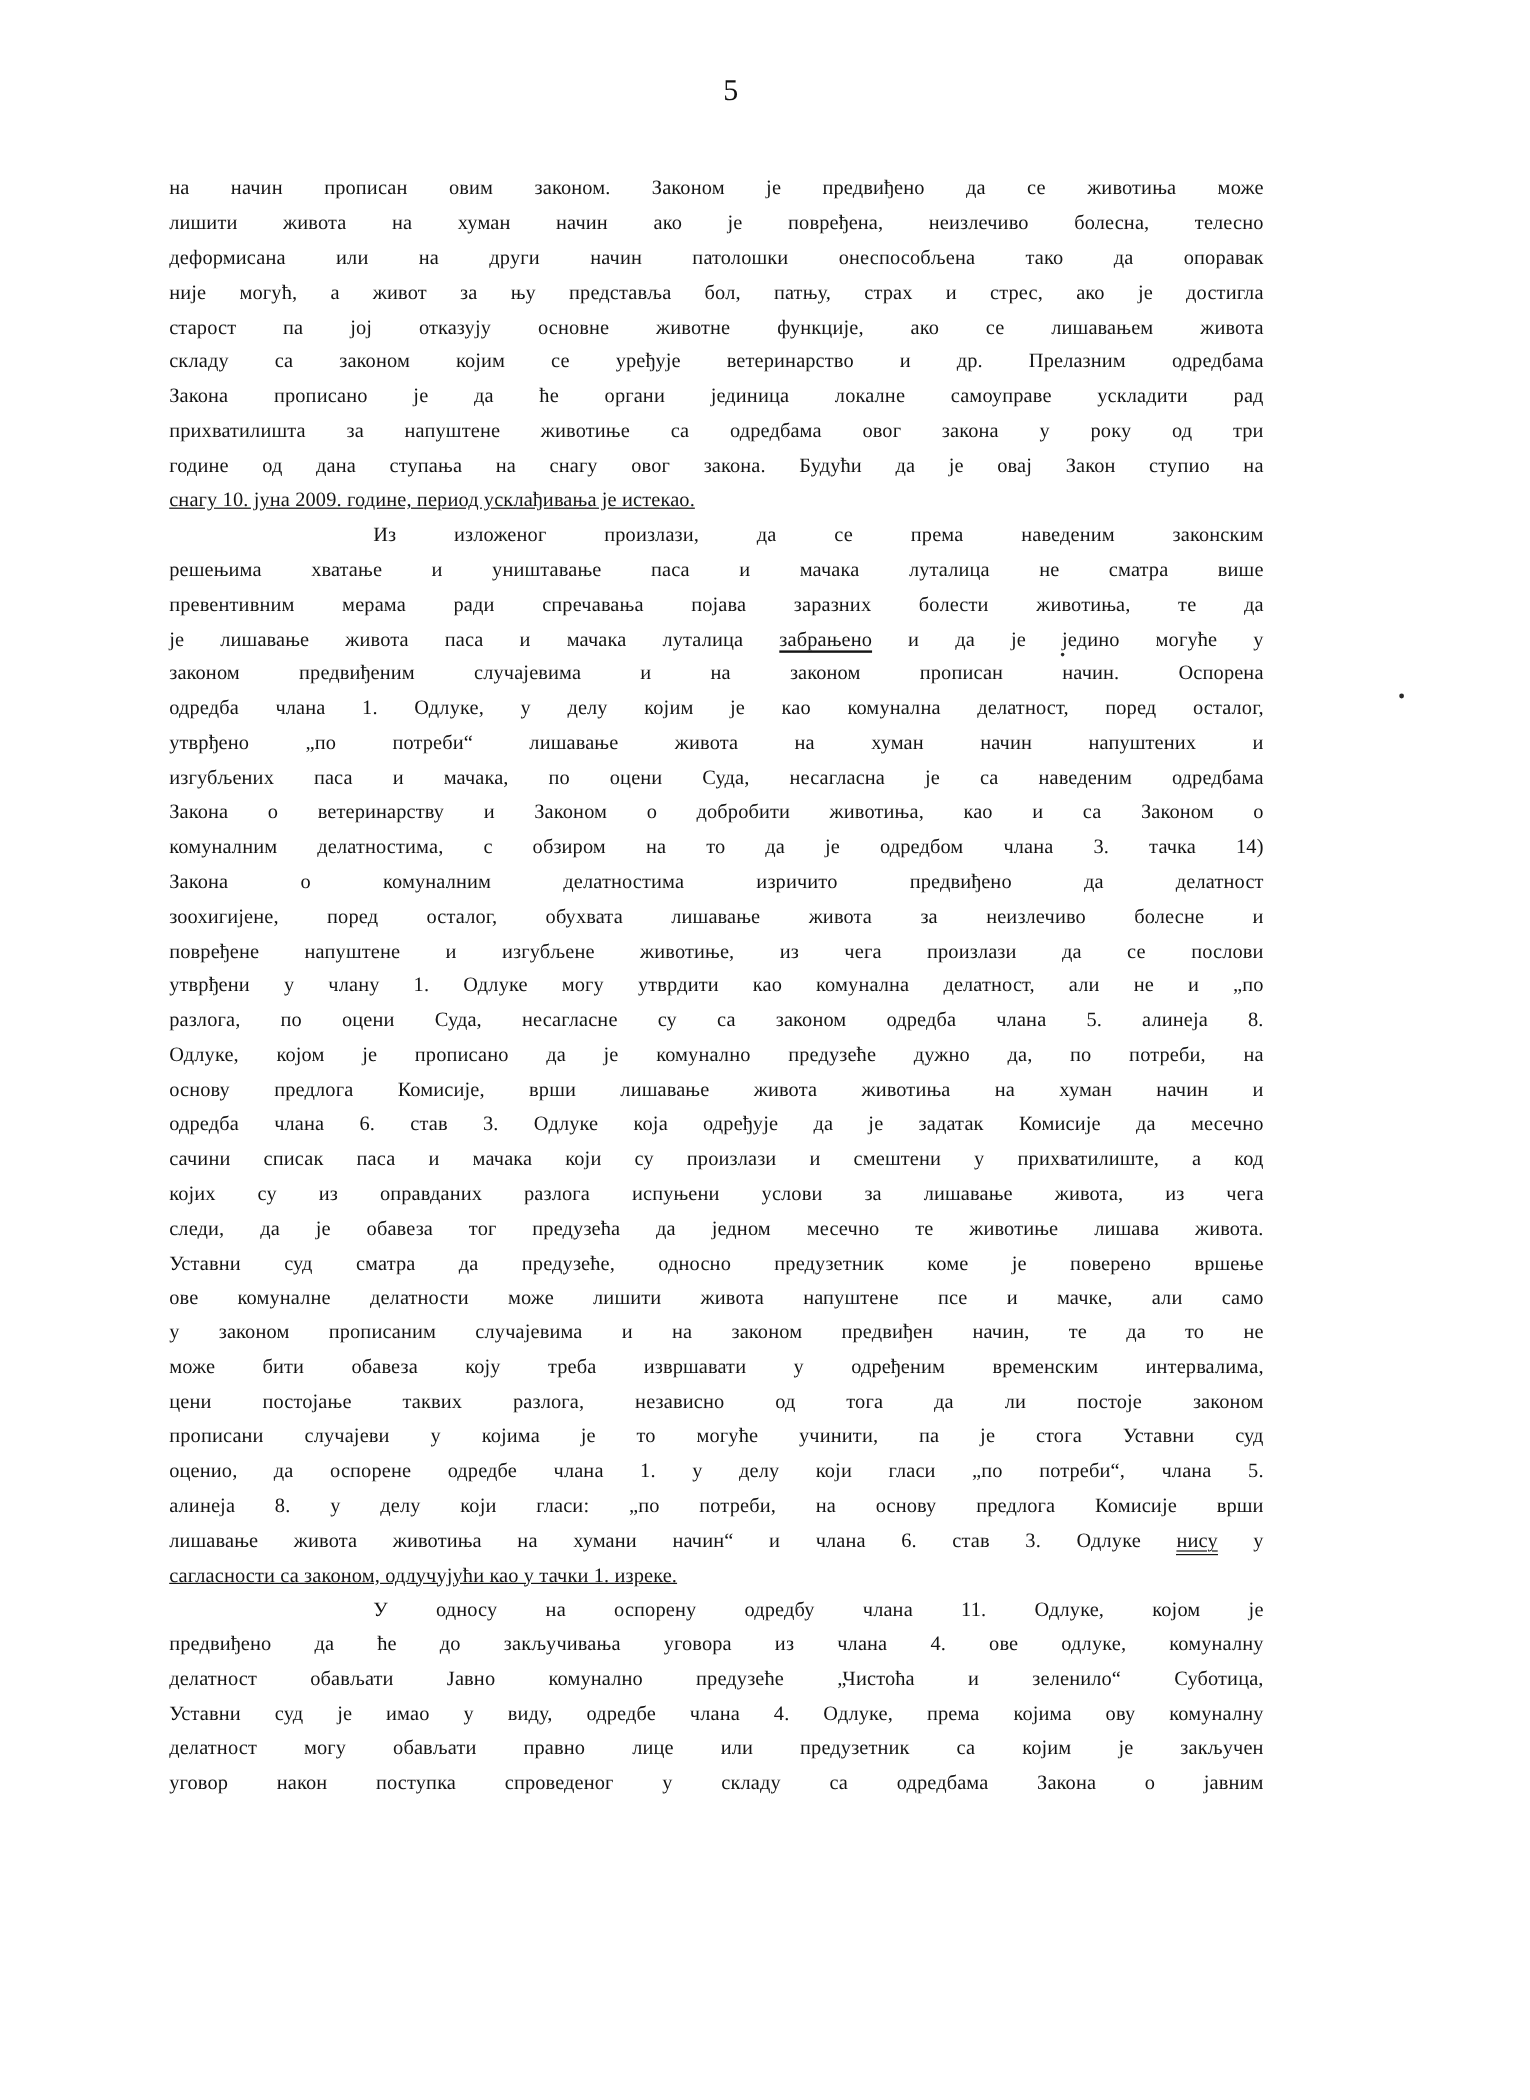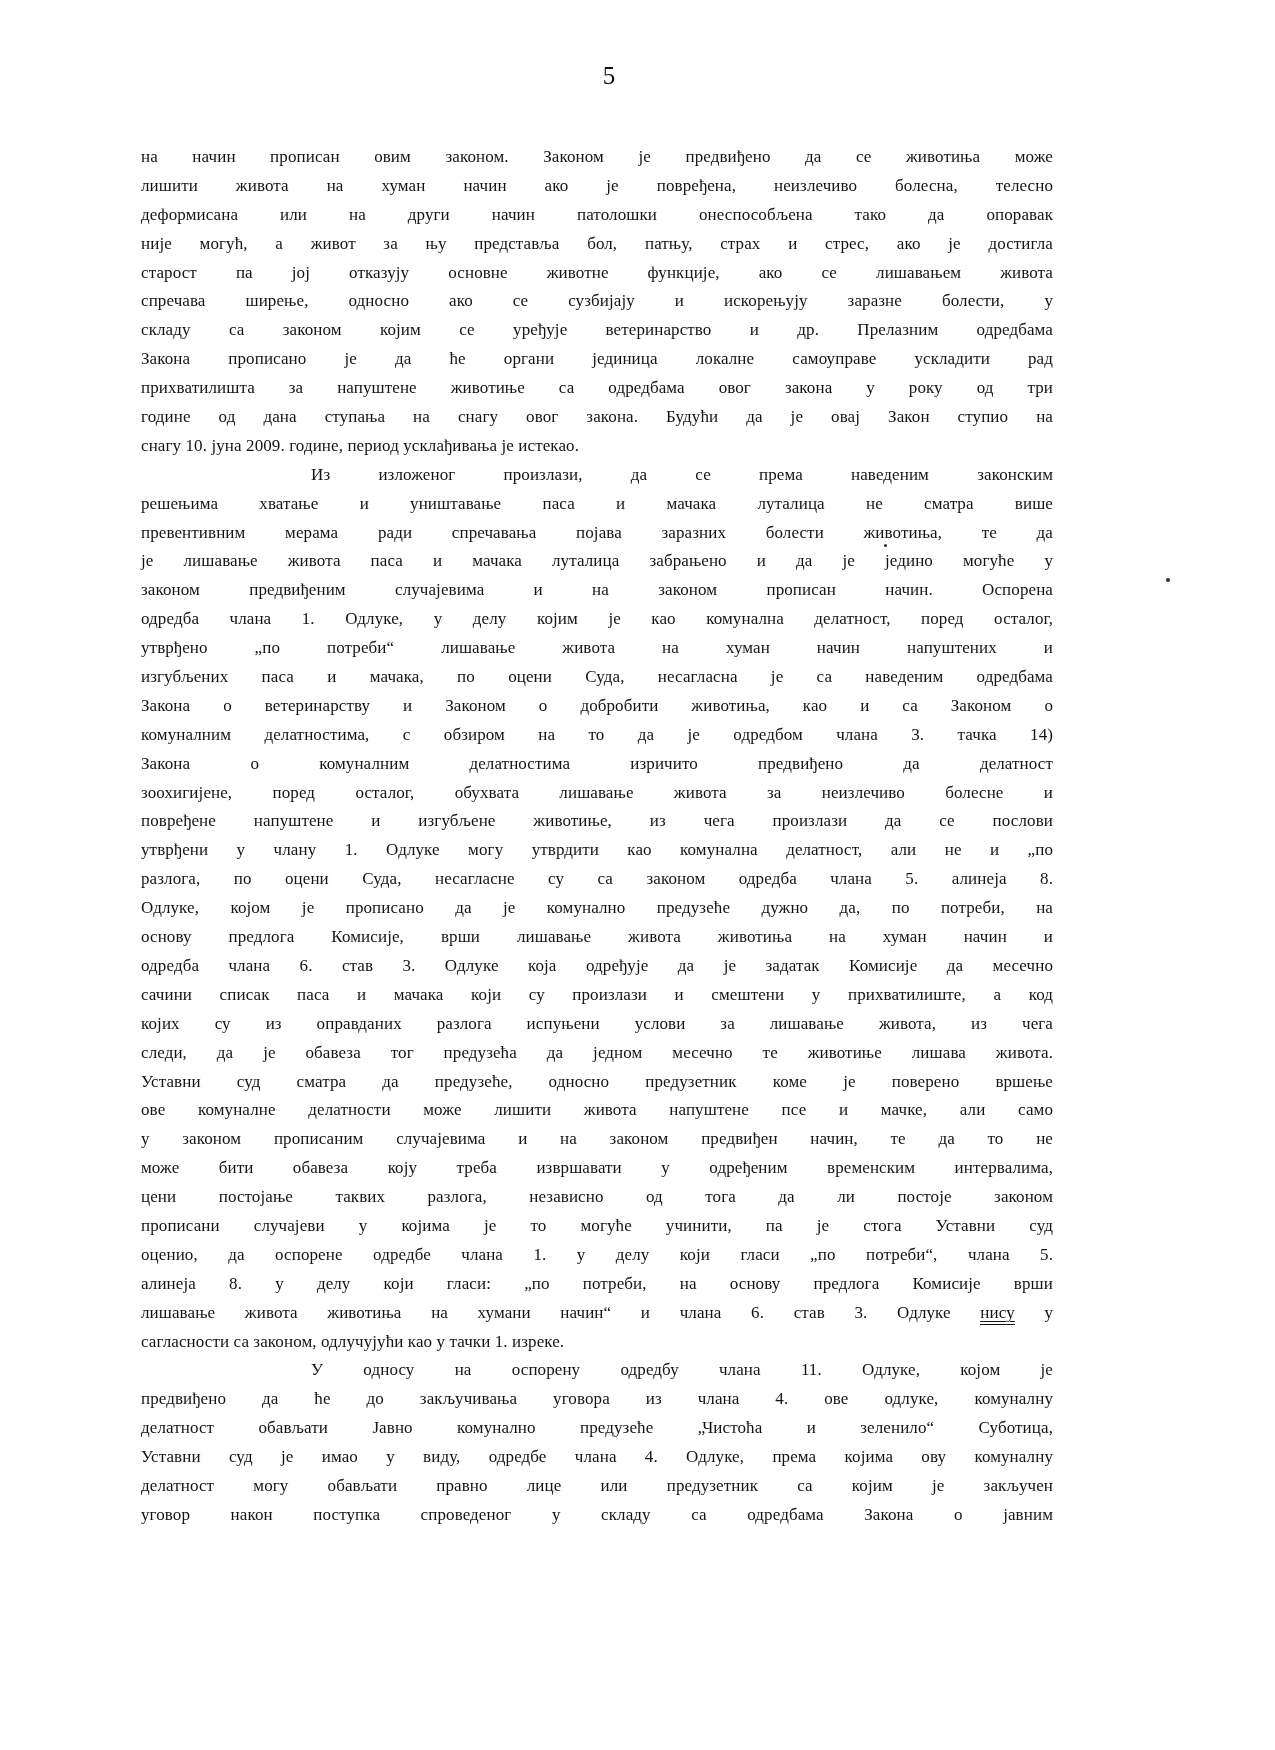--- a/index.html
+++ b/index.html
@@ -32,24 +32,25 @@
     width: 912px;
     height: 28.9px;
     line-height: 28.9px;
     font-size: 17px;
     letter-spacing: 0.1px;
     text-align: justify;
     text-align-last: justify;
     overflow: visible;
     white-space: nowrap; 
   }
-  .line.left { text-align: center; text-align-last: left; }
+  .line.left { text-align: center; text-align-last: left; text-decoration: underline; }
   .line.indent { text-indent: 170px; }
   .seg { white-space: pre-wrap; }
   .seg-u {
+    text-decoration: underline;
     text-decoration-thickness: 1.6px;
     text-underline-offset: 4px;
   }
   .seg-u2 {
     text-decoration: underline;
     text-decoration-thickness: 1.4px;
     text-underline-offset: 3px;
     border-bottom: 1.6px solid #141414;
     padding-bottom: 2px;
   }
@@ -65,21 +66,20 @@
 <body>
 
 <div class="page">
   <div class="page-number">5</div>
   <div class="textblock">
       <div class="line"><span class="seg">на начин прописан овим законом. Законом је предвиђено да се животиња може</span></div>
       <div class="line"><span class="seg">лишити живота на хуман начин ако је повређена, неизлечиво болесна, телесно</span></div>
       <div class="line"><span class="seg">деформисана или на други начин патолошки онеспособљена тако да опоравак</span></div>
       <div class="line"><span class="seg">није могућ, а живот за њу представља бол, патњу, страх и стрес, ако је достигла</span></div>
       <div class="line"><span class="seg">старост па јој отказују основне животне функције, ако се лишавањем живота</span></div>
-      <div class="line"><span class="seg">спречава ширење, односно ако се сузбијају и искорењују заразне болести, у</span></div>
       <div class="line"><span class="seg">складу са законом којим се уређује ветеринарство и др. Прелазним одредбама</span></div>
       <div class="line"><span class="seg">Закона прописано је да ће органи јединица локалне самоуправе ускладити рад</span></div>
       <div class="line"><span class="seg">прихватилишта за напуштене животиње са одредбама овог закона у року од три</span></div>
       <div class="line"><span class="seg">године од дана ступања на снагу овог закона. Будући да је овај Закон ступио на</span></div>
       <div class="line left"><span class="seg">снагу 10. јуна 2009. године, период усклађивања је истекао.</span></div>
       <div class="line indent"><span class="seg">Из изложеног произлази, да се према наведеним законским</span></div>
       <div class="line"><span class="seg">решењима хватање и уништавање паса и мачака луталица не сматра више</span></div>
       <div class="line"><span class="seg">превентивним мерама ради спречавања појава заразних болести животиња, те да</span></div>
       <div class="line"><span class="seg">је лишавање живота паса и мачака луталица </span><span class="seg seg-u">забрањено</span><span class="seg"> и да је једино могуће у</span></div>
       <div class="line"><span class="seg">законом предвиђеним случајевима и на законом прописан начин. Оспорена</span></div>

